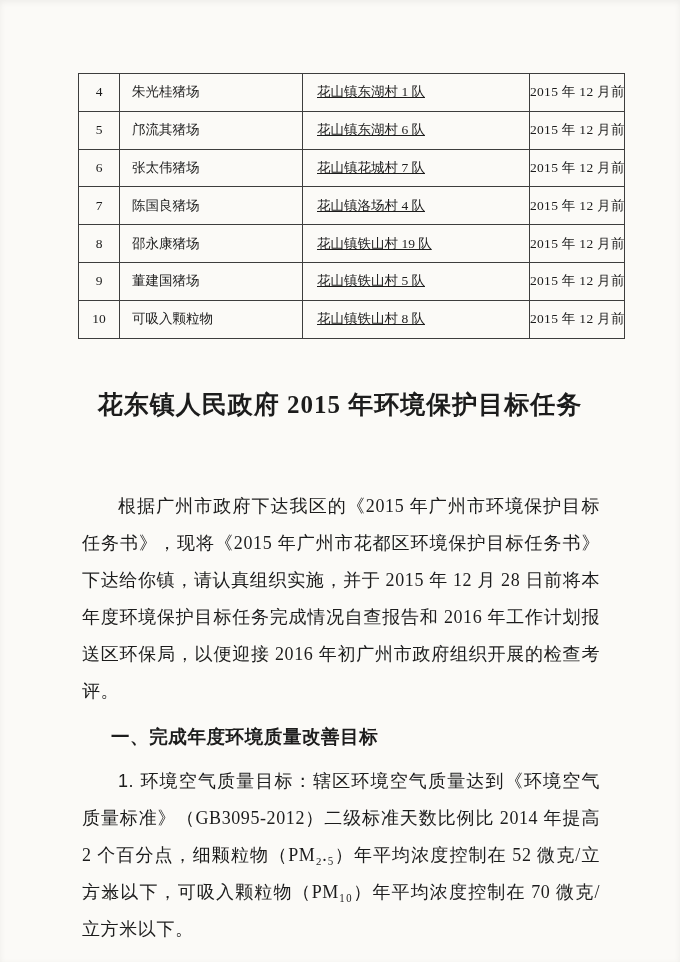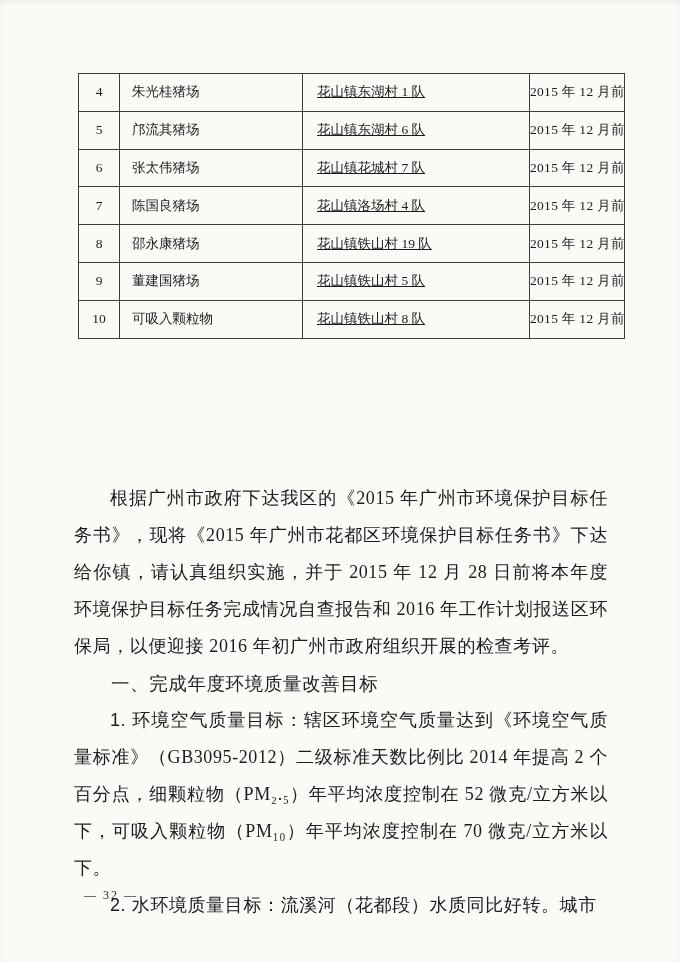--- a/index.html
+++ b/index.html
@@ -44,24 +44,24 @@
     font-family:"Liberation Serif","DejaVu Serif",serif;
   }
   
   .body-text{
     position:absolute;left:74px;top:480px;width:534px;
     font-size:18px;
     line-height:37px;
     text-align:justify;
     letter-spacing:0.6px;
   }
-  .para{margin:0;text-indent:2em;}
+  .para{margin:8px;text-indent:2em;}
   .section-heading{
     margin:0;text-indent:2em;
-    font-weight:normal;
+    font-weight:bold;
     font-family:"Liberation Sans","DejaVu Sans",sans-serif;
     font-size:18.5px;
   }
   .item-label{
     font-weight:normal;
     font-family:"Liberation Sans","DejaVu Sans",sans-serif;
   }
   
   .pageno{
     position:absolute;left:84px;top:888px;
@@ -114,20 +114,21 @@
       </tr>
       <tr>
         <td class="c-no">10</td>
         <td class="c-name">可吸入颗粒物</td>
         <td class="c-loc">花山镇铁山村 8 队</td>
         <td class="c-date">2015 年 12 月前</td>
       </tr>
     </tbody>
   </table>
 
+  <h1 class="doc-title">花东镇人民政府 2015 年环境保护目标任务</h1>
 
   <div class="body-text">
     <p class="para">根据广州市政府下达我区的《2015 年广州市环境保护目标任务书》，现将《2015 年广州市花都区环境保护目标任务书》下达给你镇，请认真组织实施，并于 2015 年 12 月 28 日前将本年度环境保护目标任务完成情况自查报告和 2016 年工作计划报送区环保局，以便迎接 2016 年初广州市政府组织开展的检查考评。</p>
     <p class="section-heading">一、完成年度环境质量改善目标</p>
     <p class="para"><span class="item-label">1. 环境空气质量目标：</span><span>辖区环境空气质量达到《环境空气质量标准》（GB3095-2012）二级标准天数比例比 2014 年提高 2 个百分点，细颗粒物（PM₂.₅）年平均浓度控制在 52 微克/立方米以下，可吸入颗粒物（PM₁₀）年平均浓度控制在 70 微克/立方米以下。</span></p>
     <p class="para"><span class="item-label">2. 水环境质量目标：</span><span>流溪河（花都段）水质同比好转。城市</span></p>
   </div>
 
   <div class="pageno">— 32 —</div>
 

